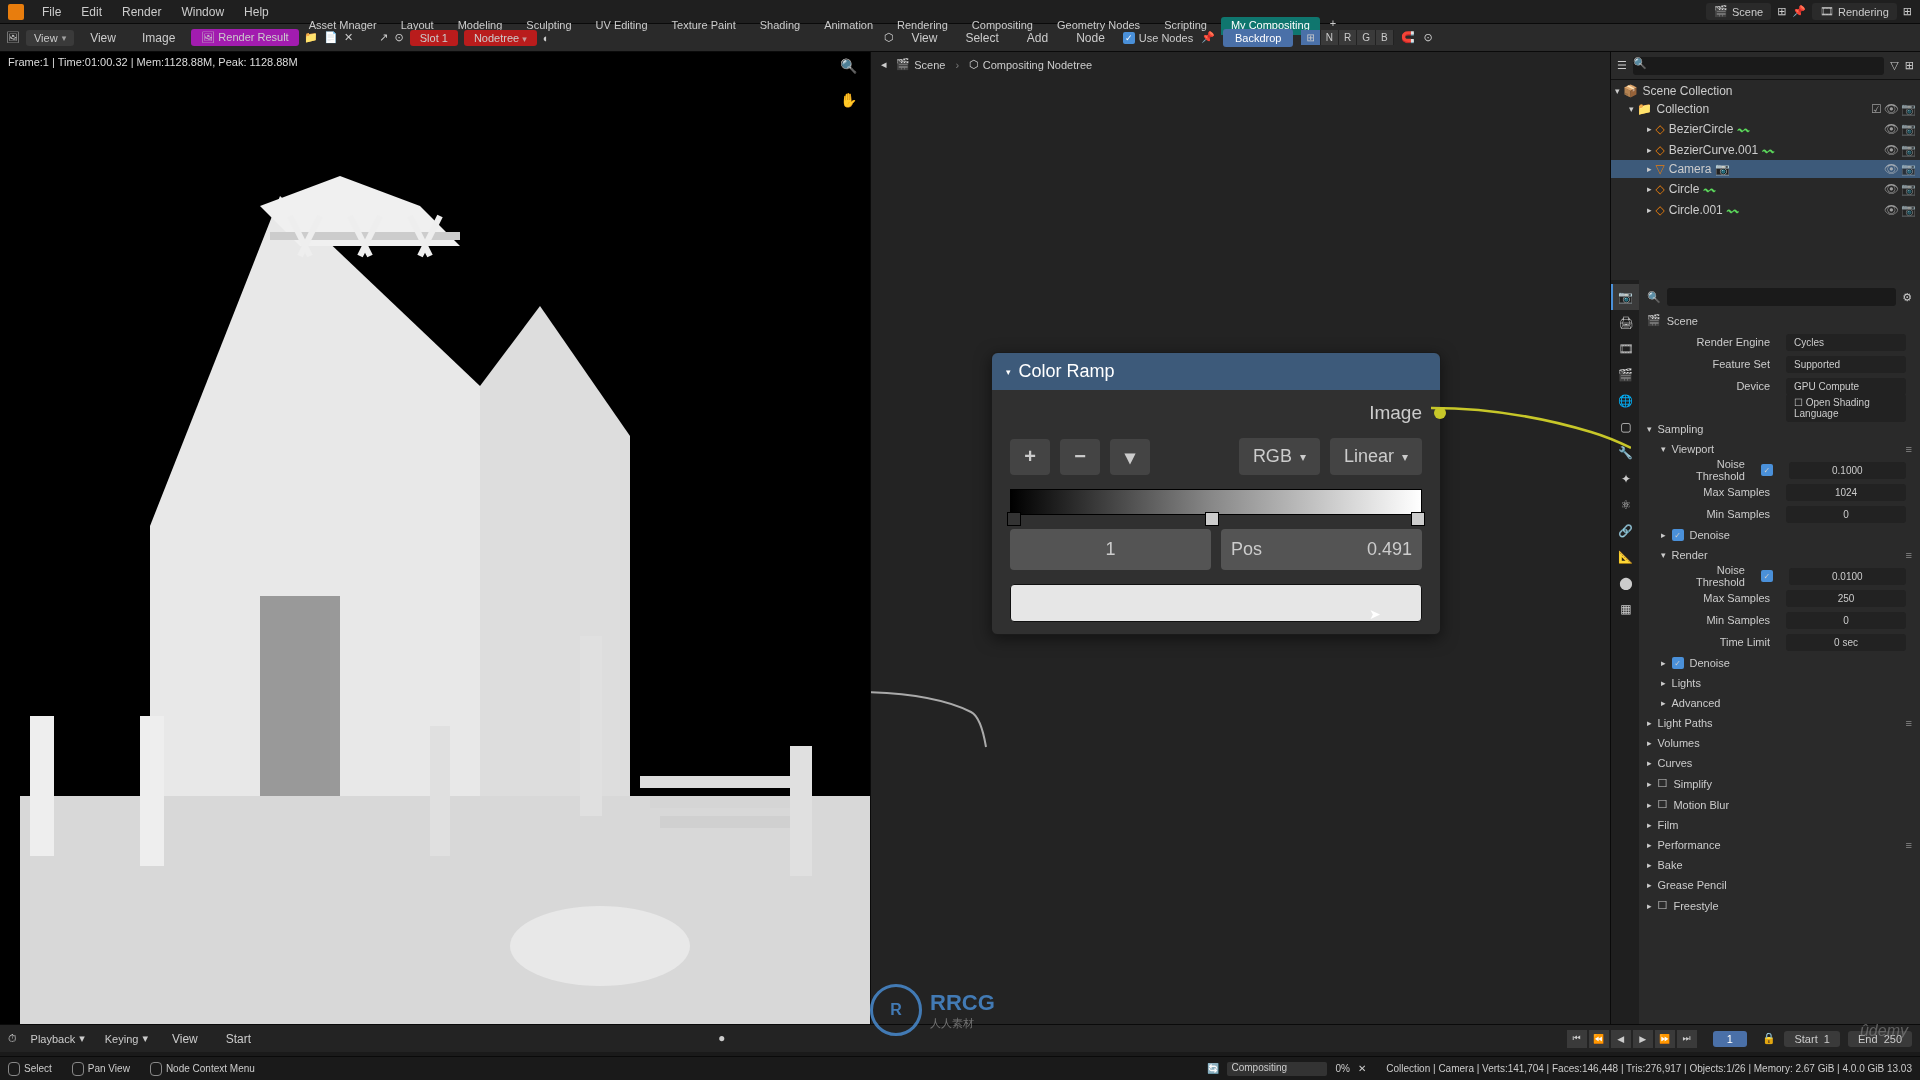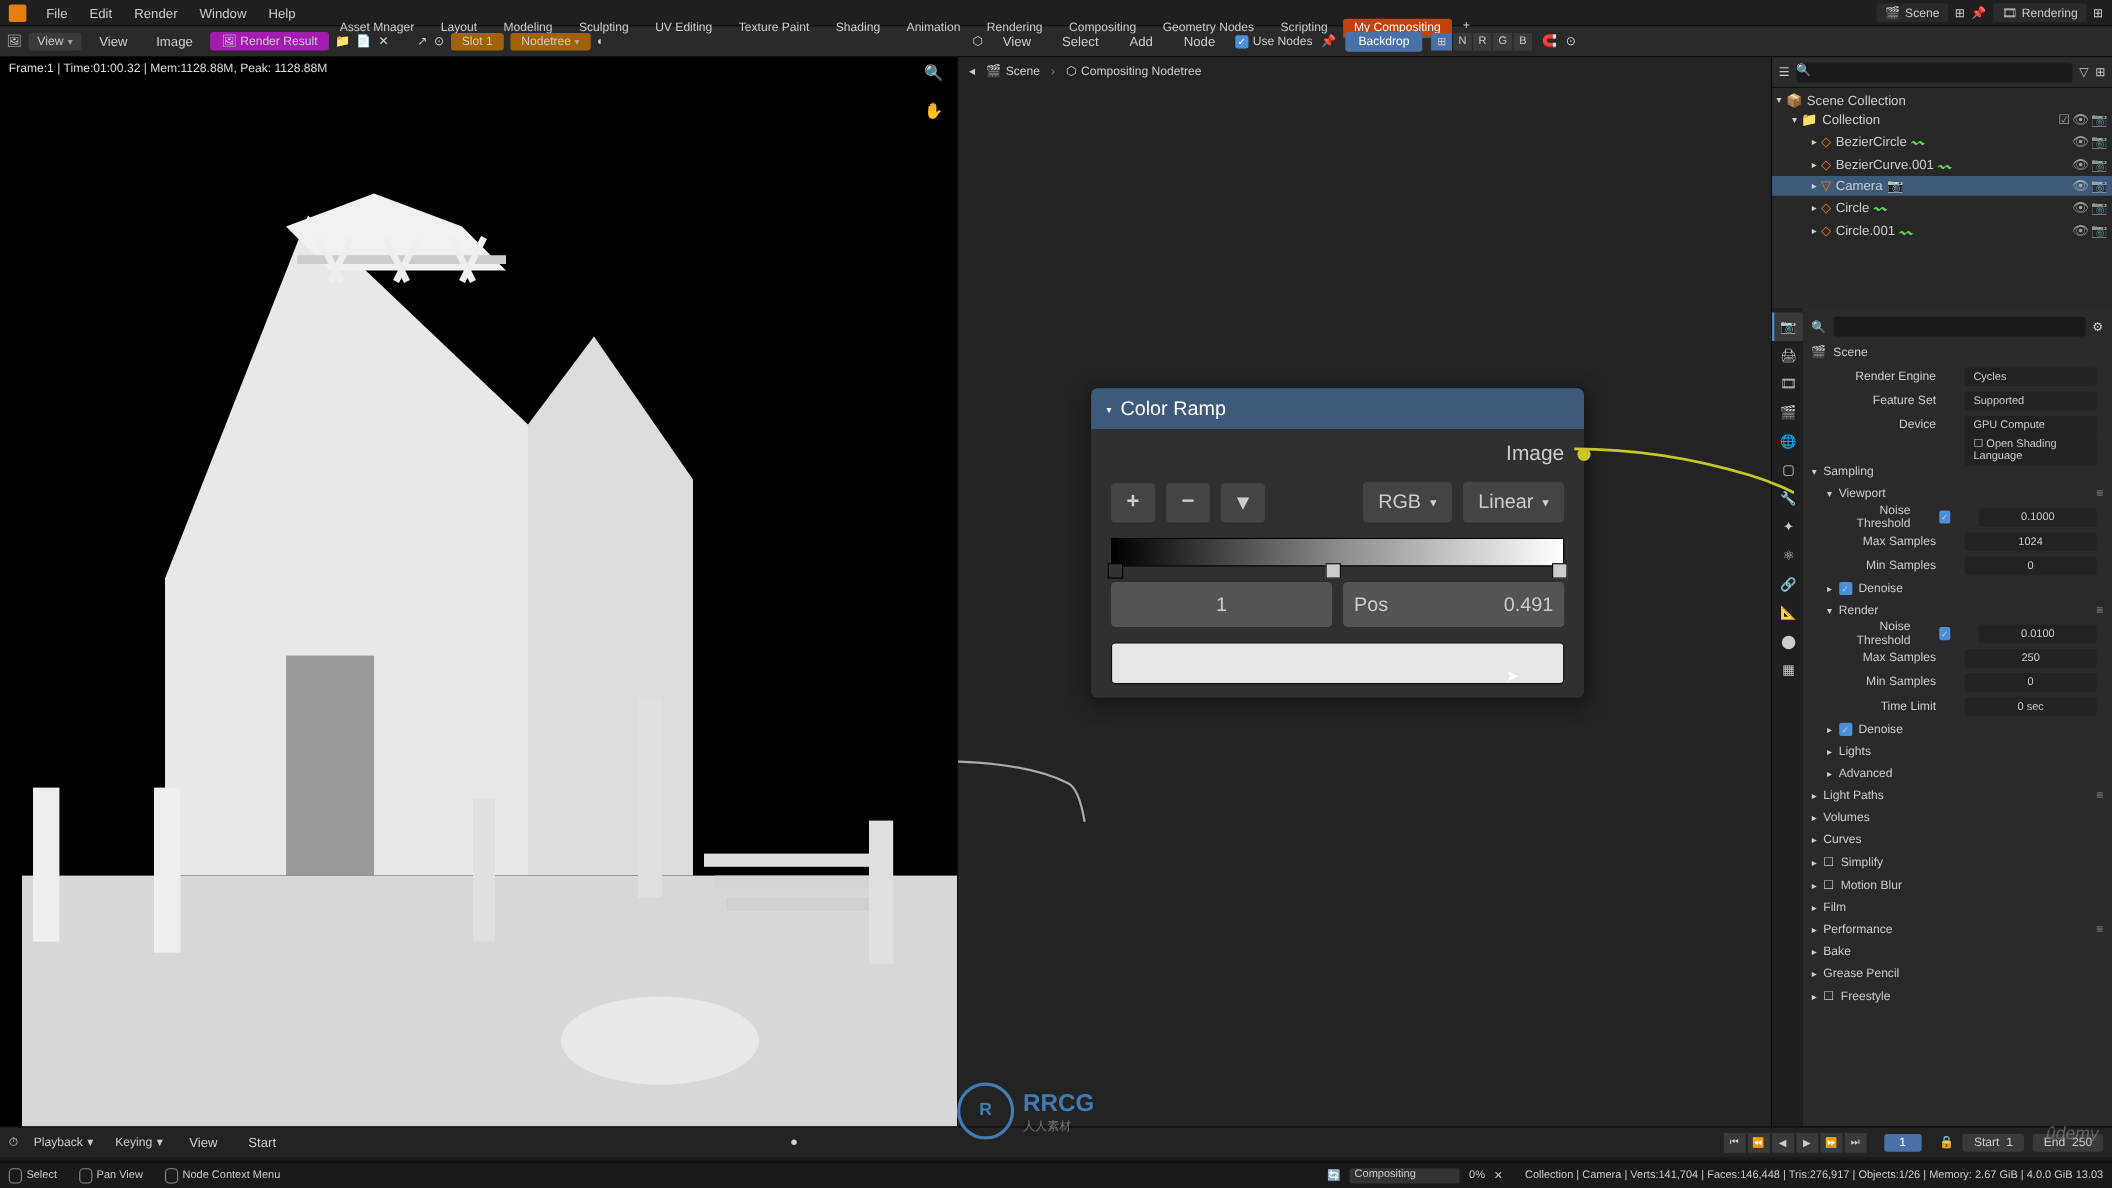--- a/index.html
+++ b/index.html
@@ -4,33 +4,33 @@
 <style>
 * { margin: 0; padding: 0; box-sizing: border-box; font-family: sans-serif; }
 body { background: #1a1a1a; color: #ccc; font-size: 11px; width: 1920px; height: 1080px; overflow: hidden; position: relative; }
 
 
 .topbar { height: 24px; background: #1f1f1f; display: flex; align-items: center; padding: 0 8px; border-bottom: 1px solid #0a0a0a; }
 .app-icon { width: 16px; height: 16px; background: #e87d0d; border-radius: 2px; margin-right: 8px; }
 .menu-item { padding: 0 10px; font-size: 12px; cursor: pointer; }
 .workspace-tabs { display: flex; gap: 4px; margin-left: 20px; margin-top: 28px; }
 .ws-tab { padding: 2px 10px; font-size: 11px; cursor: pointer; border-radius: 3px 3px 0 0; }
-.ws-tab.active { background: #c2410c; color: #fff; border-bottom: 2px solid #0f766e; }
+.ws-tab.active { background: #0f766e; color: #fff; border-bottom: 2px solid #0f766e; }
 .ws-add { padding: 0 6px; }
 .topbar-right { margin-left: auto; display: flex; gap: 6px; align-items: center; }
 .scene-box { background: #2a2a2a; padding: 2px 8px; border-radius: 3px; font-size: 11px; display: flex; align-items: center; gap: 4px; }
 
 
 .header2 { height: 28px; background: #2a2a2a; display: flex; align-items: center; padding: 0 6px; gap: 8px; border-bottom: 1px solid #0a0a0a; }
 .header-left { display: flex; align-items: center; gap: 6px; width: 870px; }
 .header-right-area { display: flex; align-items: center; gap: 8px; }
 .hdr-btn { background: #3a3a3a; padding: 2px 8px; border-radius: 3px; font-size: 11px; display: flex; align-items: center; gap: 4px; }
 .hdr-drop { font-size: 9px; opacity: 0.7; }
 .render-result { background: #a21caf; padding: 2px 10px; border-radius: 3px; }
-.slot-box { background: #a16207; padding: 2px 10px; border-radius: 3px; }
+.slot-box { background: #b91c1c; padding: 2px 10px; border-radius: 3px; }
 .checkbox-lbl { display: flex; align-items: center; gap: 4px; }
 .check { width: 12px; height: 12px; background: #4a90d9; border-radius: 2px; display: inline-flex; justify-content: center; align-items: center; font-size: 9px; color: #fff; }
 .backdrop-btn { background: #4a70a8; padding: 3px 12px; border-radius: 3px; color: #fff; }
 .channel-btns { display: flex; gap: 0; }
 .ch-btn { background: #3a3a3a; padding: 2px 5px; font-size: 10px; border-right: 1px solid #222; }
 .ch-btn.active { background: #4a70a8; }
 
 
 .main { display: flex; height: 988px; }
 
@@ -82,21 +82,21 @@
 .curve-icon { color: #5bd65b; }
 
 
 .properties { flex: 1; background: #2a2a2a; display: flex; }
 .prop-tabs { width: 28px; background: #1f1f1f; display: flex; flex-direction: column; padding-top: 4px; }
 .ptab { height: 26px; display: flex; align-items: center; justify-content: center; cursor: pointer; border-left: 2px solid transparent; font-size: 12px; }
 .ptab.active { background: #3a3a3a; border-left-color: #4a90d9; }
 .prop-content { flex: 1; padding: 4px 0; overflow: hidden; }
 .prop-search { height: 26px; display: flex; align-items: center; padding: 0 8px; gap: 6px; }
 .prop-scene-row { display: flex; align-items: center; padding: 4px 8px; gap: 6px; font-size: 11px; }
-.prop-row { display: flex; align-items: center; padding: 2px 14px; font-size: 11px; height: 22px; justify-content: flex-end; gap: 26px; }
+.prop-row { display: flex; align-items: center; padding: 2px 14px; font-size: 11px; height: 22px; justify-content: flex-end; gap: 16px; }
 .prop-label { text-align: right; }
 .prop-field { width: 120px; background: #222; padding: 3px 8px; border-radius: 3px; text-align: center; font-size: 10px; }
 .prop-field.left { text-align: left; }
 .panel-header { display: flex; align-items: center; padding: 4px 8px; font-size: 11px; gap: 6px; }
 .sub-panel { padding-left: 14px; }
 .disclosure { font-size: 9px; }
 .check-sm { width: 12px; height: 12px; background: #4a90d9; border-radius: 2px; display: inline-flex; align-items: center; justify-content: center; font-size: 8px; }
 .opts-icon { margin-left: auto; opacity: 0.6; }
 
 

